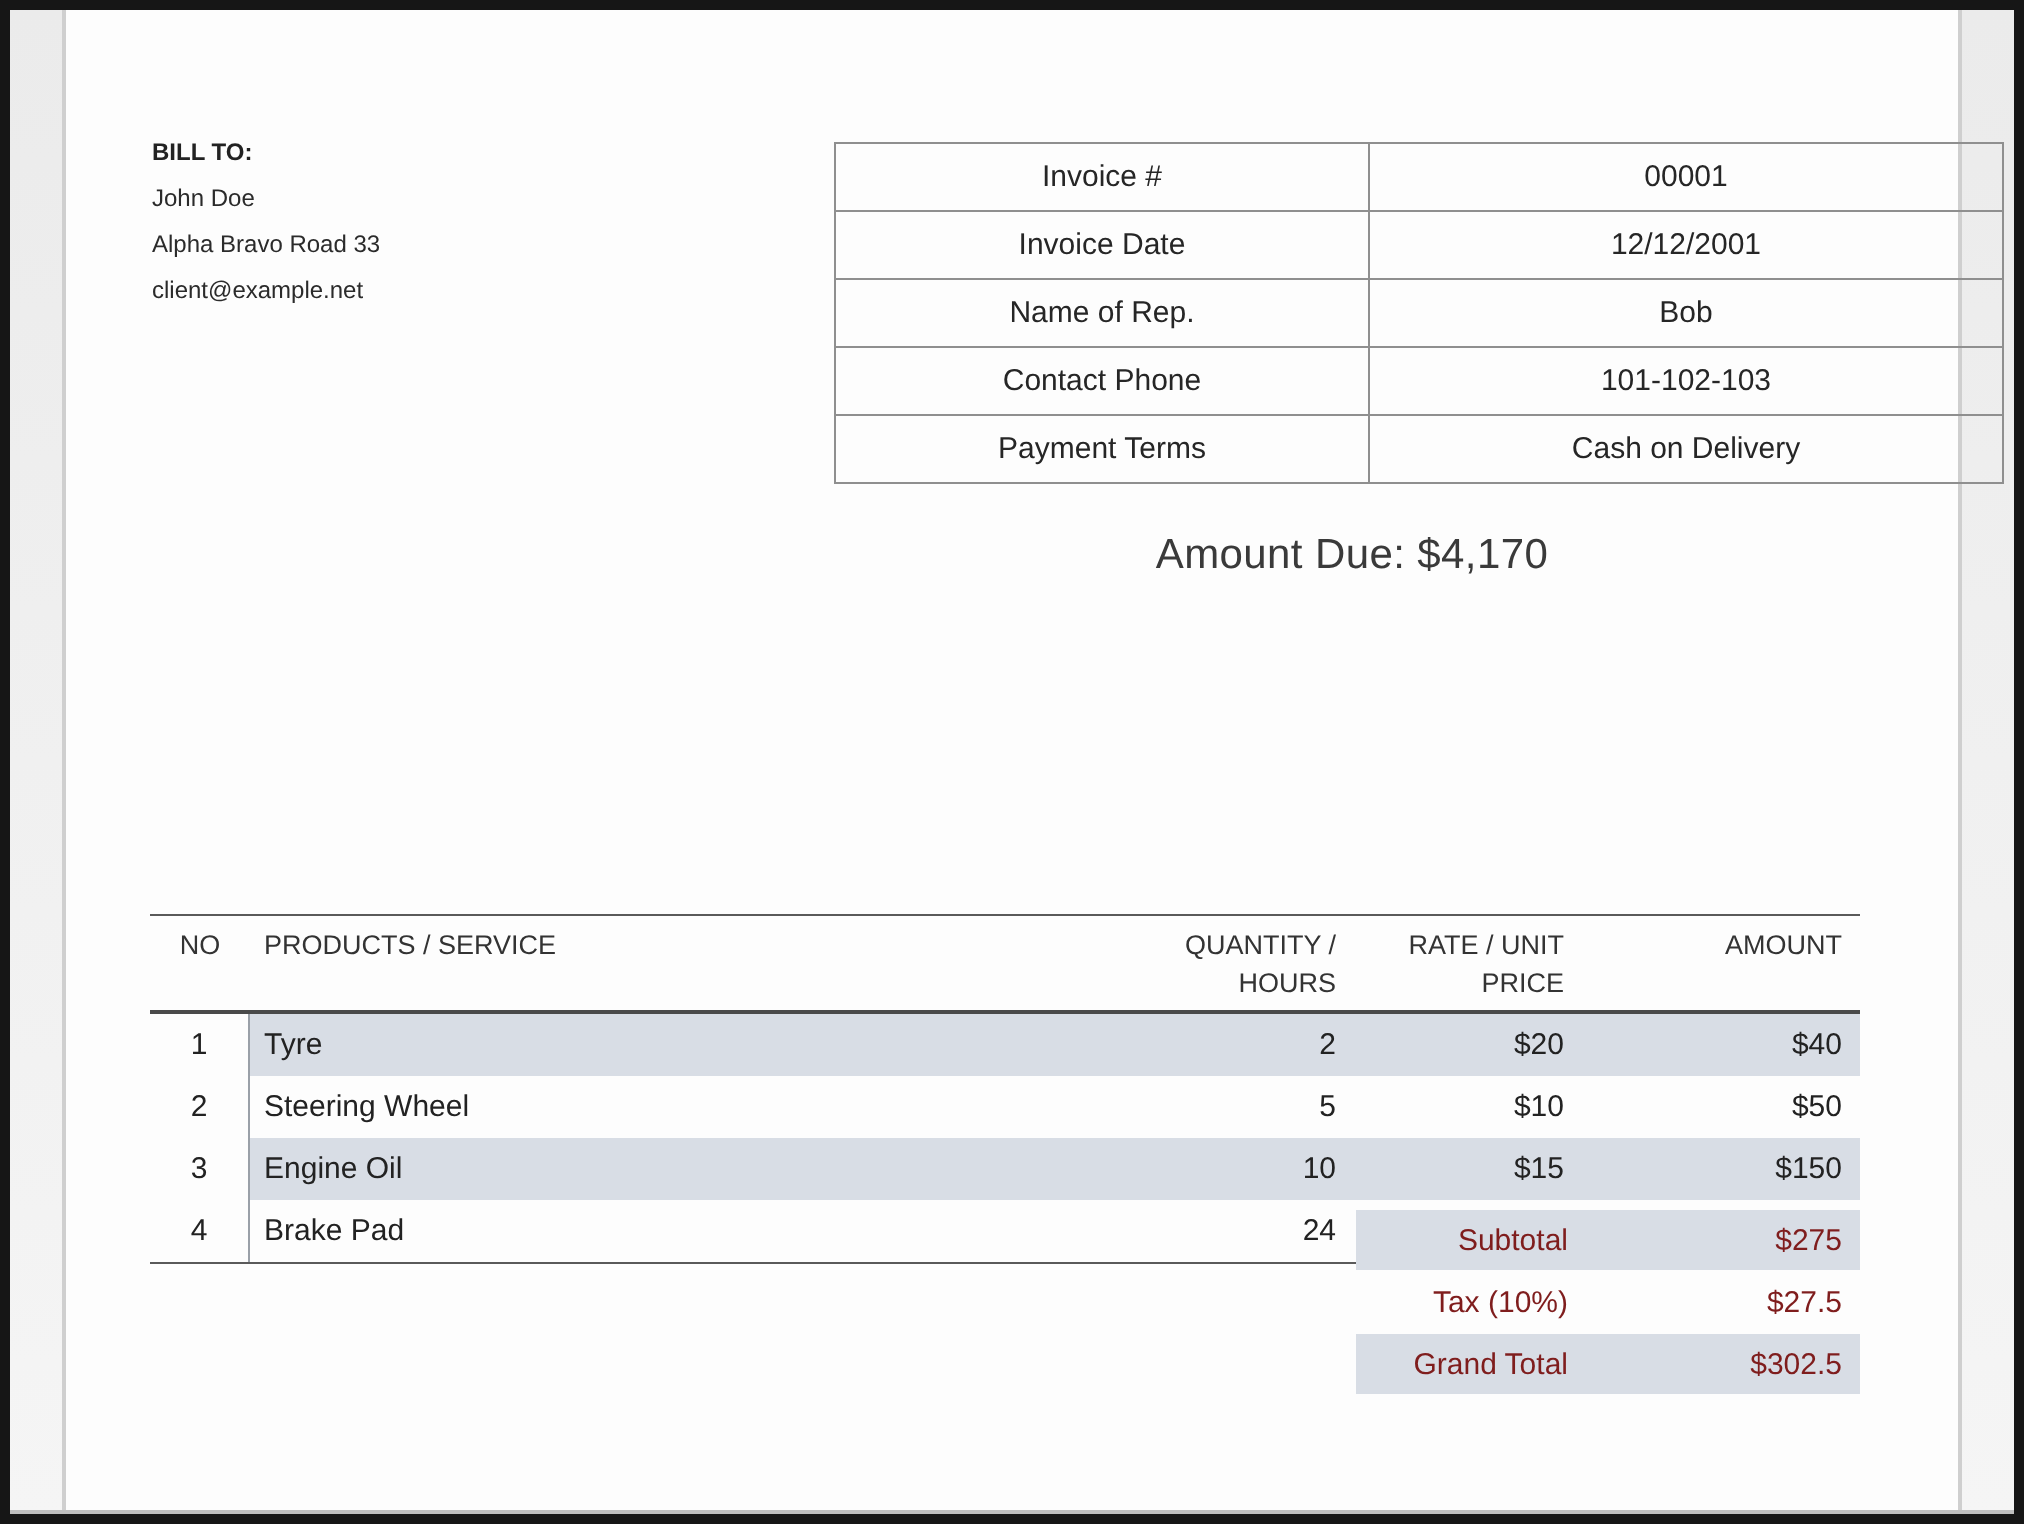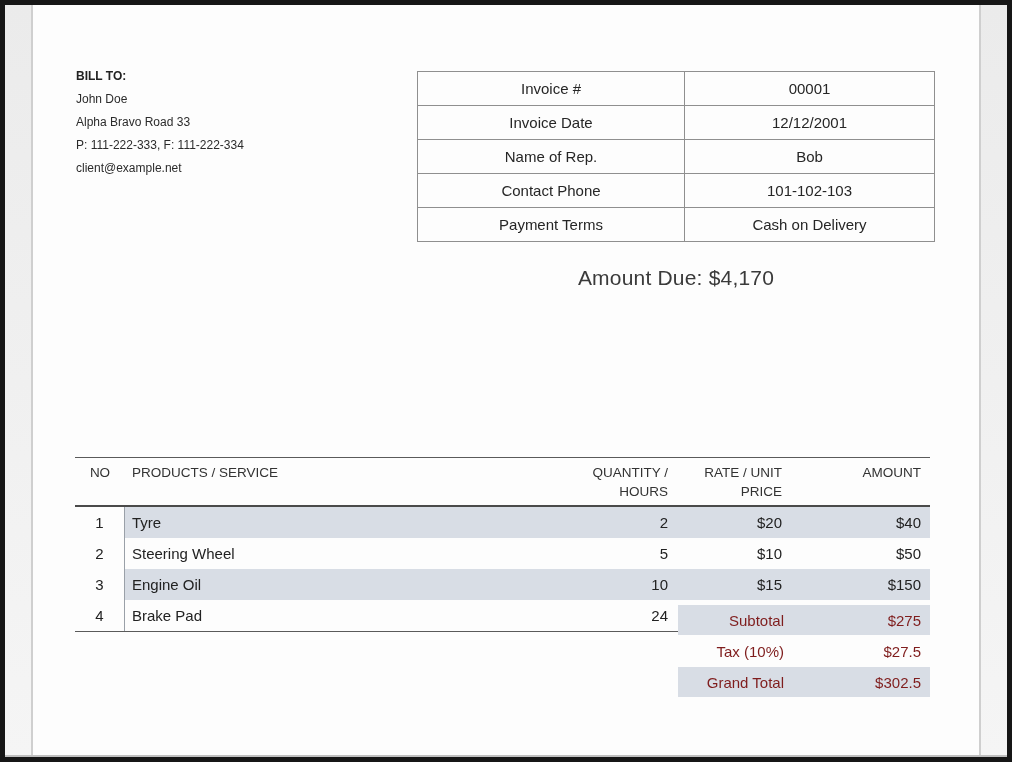--- a/index.html
+++ b/index.html
@@ -34,21 +34,21 @@
     position: absolute; left: 71px;
     font-size: 12px; line-height: 23px; color: #2b2b2b;
   }
   .addr.bill  { top: 60px; }
   .addr.ship  { top: 199px; }
   .addr-label { font-weight: bold; color: #222; }
 
   
   table.details {
     position: absolute; left: 412px; top: 66px;
-    width: 518px;
+    width: 585px;
     border-collapse: collapse;
     font-size: 15px; color: #262626;
   }
   table.details td {
     border: 1px solid #8f8f8f;
     height: 33px;
     text-align: center;
     vertical-align: middle;
     padding: 0 4px;
   }
@@ -112,21 +112,20 @@
 
 <div class="frame">
   <div class="gutter left"></div>
   <div class="gutter right"></div>
   <div class="bottom-edge"></div>
 
   <div class="addr bill">
     <div class="addr-label">BILL TO:</div>
     <div>John Doe</div>
     <div>Alpha Bravo Road 33</div>
-    <div>P: 111-222-333, F: 111-222-334</div>
     <div>client@example.net</div>
   </div>
 
 
   <table class="details">
     <tbody>
       <tr>
         <td class="lbl">Invoice #</td>
         <td>00001</td>
       </tr>

